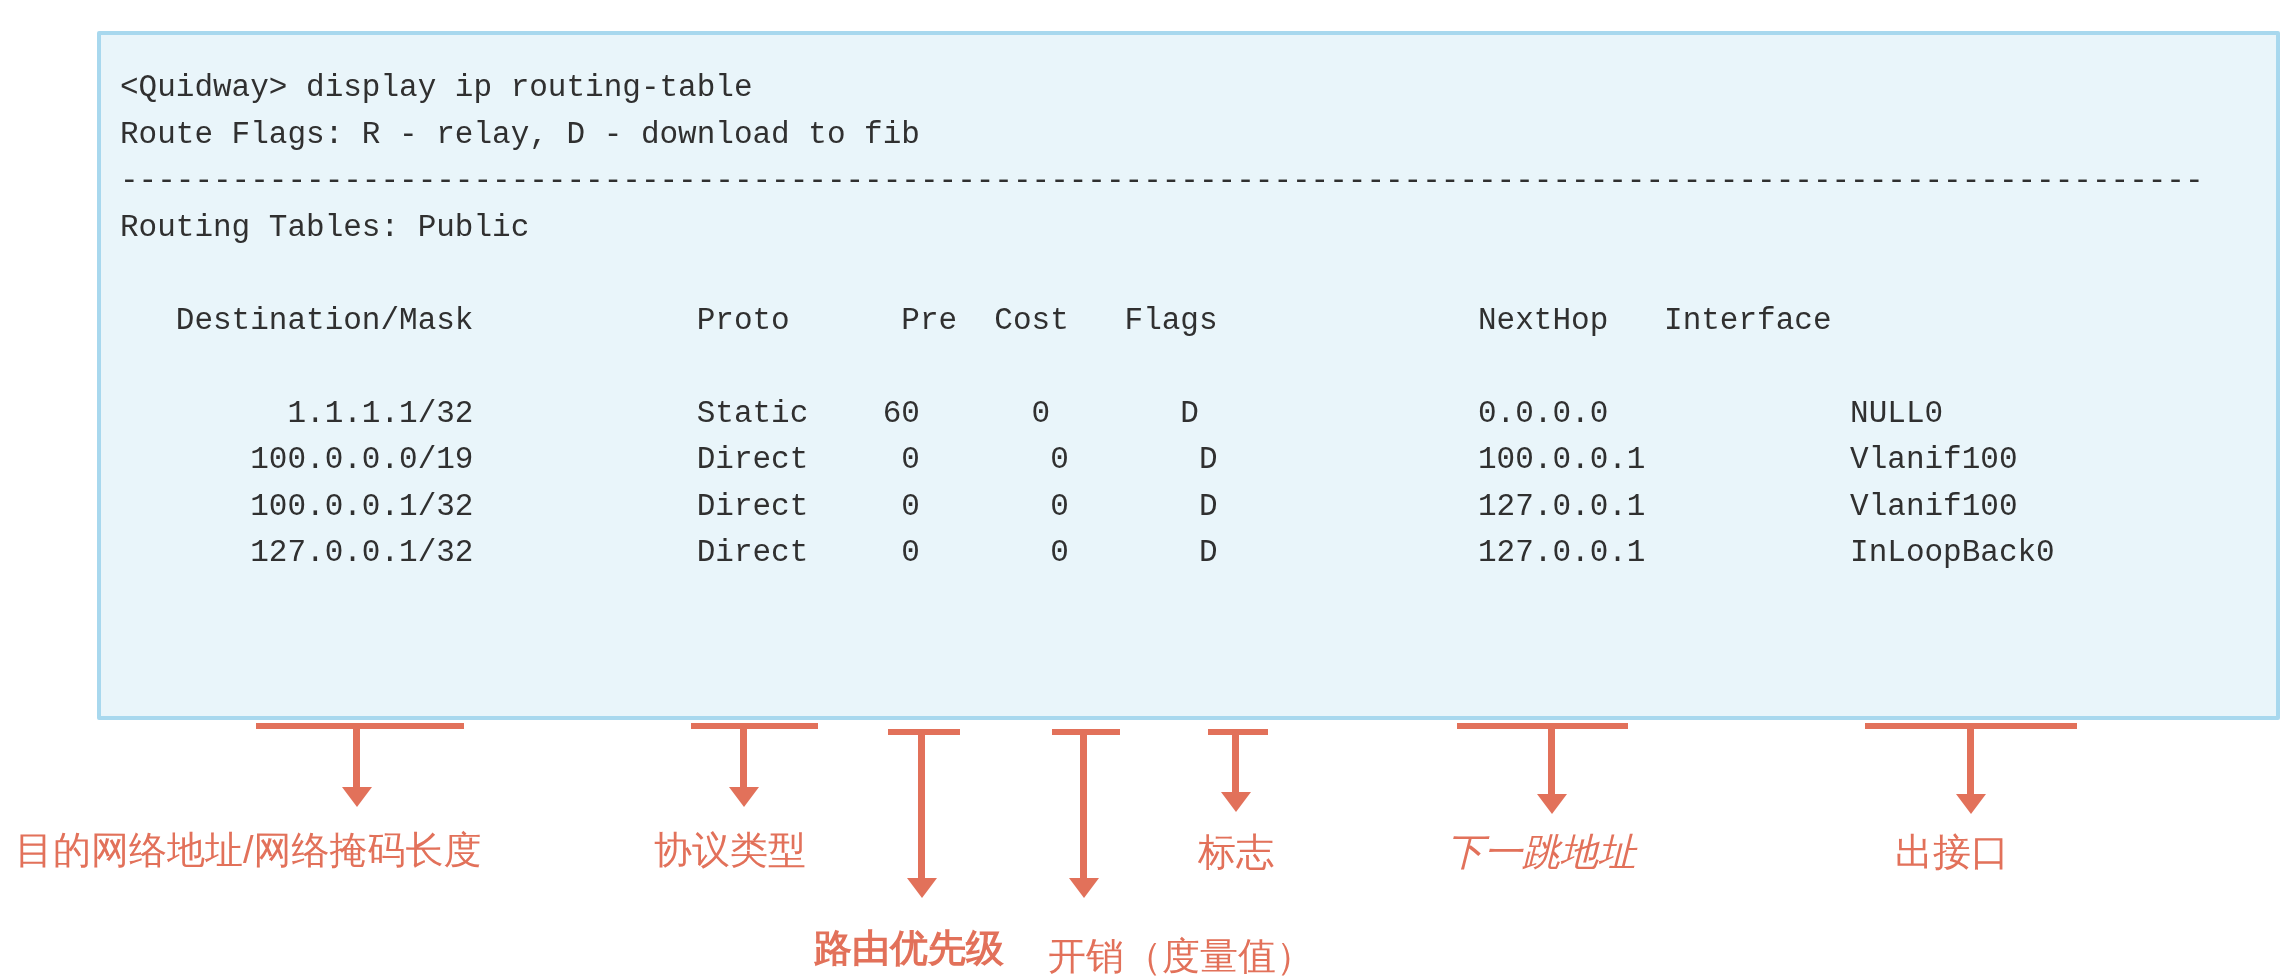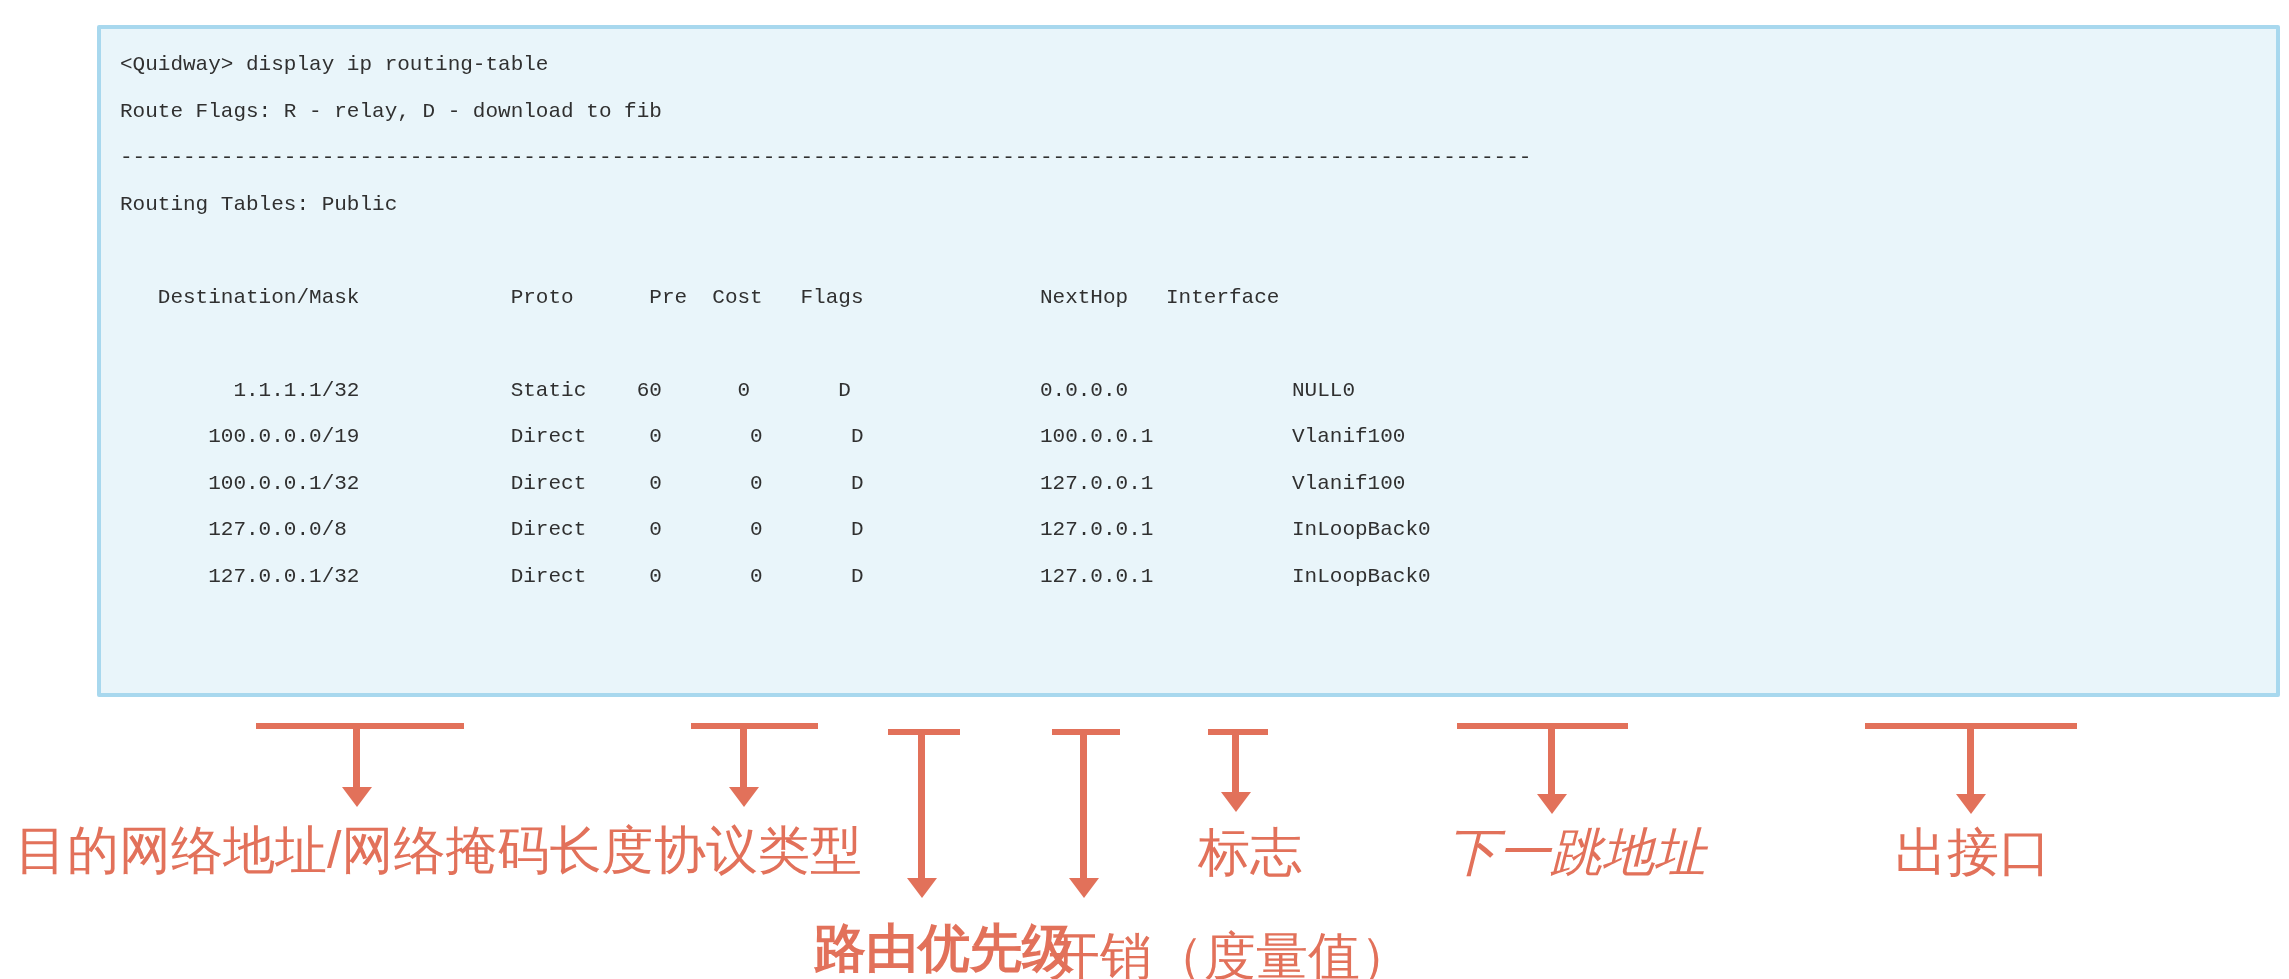--- a/index.html
+++ b/index.html
@@ -3,63 +3,62 @@
 <meta charset="utf-8">
 <style>
   html,body{margin:0;padding:0;}
   body{
     width:2289px;height:979px;position:relative;overflow:hidden;
     background:var(--page_bg,#ffffff);
     font-family:"Liberation Sans","DejaVu Sans",sans-serif;
   }
   
   .terminal{
-    position:absolute;left:97px;top:25px;
+    position:absolute;left:97px;top:31px;
     width:2156px;height:651px;
     background:var(--panel_bg,#e9f5fa);
     border:4px solid var(--panel_border,#a8d8ee);
     border-radius:2px;
-    padding:13px 0 0 19px;
+    padding:30px 0 0 19px;
     font-family:"Liberation Mono","DejaVu Sans Mono",monospace;
-    font-size:21px;line-height:46.5px;
+    font-size:31px;line-height:46.5px;
     color:var(--text,#303030);
   }
   .t-line{height:46.5px;white-space:pre;overflow:hidden;}
   
   .anno-bar,.anno-stem{position:absolute;background:var(--accent,#e2715a);}
   .anno-bar{height:6px;}
   .anno-stem{width:7px;}
   .anno-head{
     position:absolute;width:0;height:0;
     border-left:15px solid transparent;
     border-right:15px solid transparent;
     border-top:20px solid var(--accent,#e2715a);
   }
   .anno-label{
     position:absolute;
-    font-size:52px;line-height:42px;
+    font-size:38px;line-height:42px;
     color:var(--accent,#e2715a);
     white-space:nowrap;
   }
 </style>
 </head>
 <body>
 
 <div class="terminal">
   <div class="t-line">&lt;Quidway&gt; display ip routing-table</div>
   <div class="t-line">Route Flags: R - relay, D - download to fib</div>
   <div class="t-line">----------------------------------------------------------------------------------------------------------------</div>
   <div class="t-line">Routing Tables: Public</div>
   <div class="t-line"></div>
   <div class="t-line">   Destination/Mask            Proto      Pre  Cost   Flags              NextHop   Interface</div>
   <div class="t-line"></div>
   <div class="t-line">         1.1.1.1/32            Static    60      0       D               0.0.0.0             NULL0</div>
   <div class="t-line">       100.0.0.0/19            Direct     0       0       D              100.0.0.1           Vlanif100</div>
   <div class="t-line">       100.0.0.1/32            Direct     0       0       D              127.0.0.1           Vlanif100</div>
-  <div class="t-line">       127.0.0.0/8             Direct     0       0       D              127.0.0.1           InLoopBack0</div>
   <div class="t-line">       127.0.0.1/32            Direct     0       0       D              127.0.0.1           InLoopBack0</div>
 </div>
 
 <div>
 
   <div>
     <div class="anno-bar" style="left:256px;top:723px;width:208px;"></div>
     <div class="anno-stem" style="left:353px;top:723px;height:64px;"></div>
     <div class="anno-head" style="left:342px;top:787px;"></div>
     <div class="anno-label" style="left:15px;top:829px;">目的网络地址/网络掩码长度</div>

